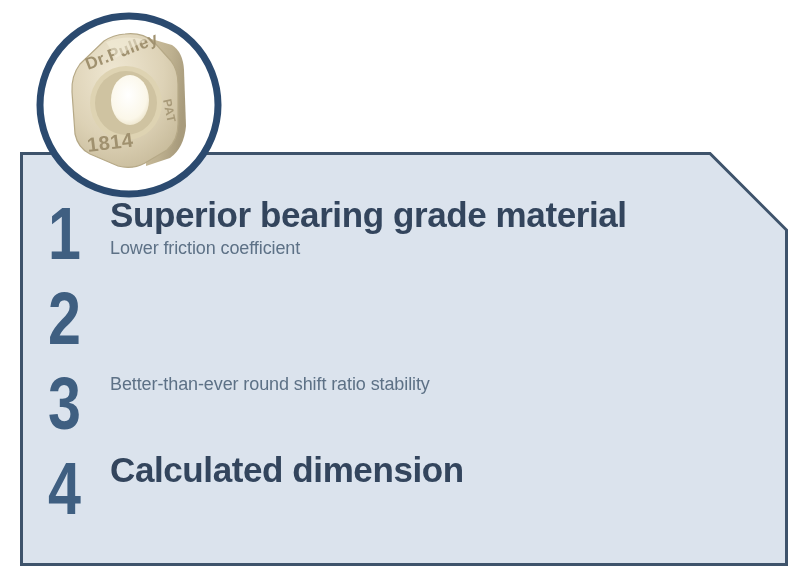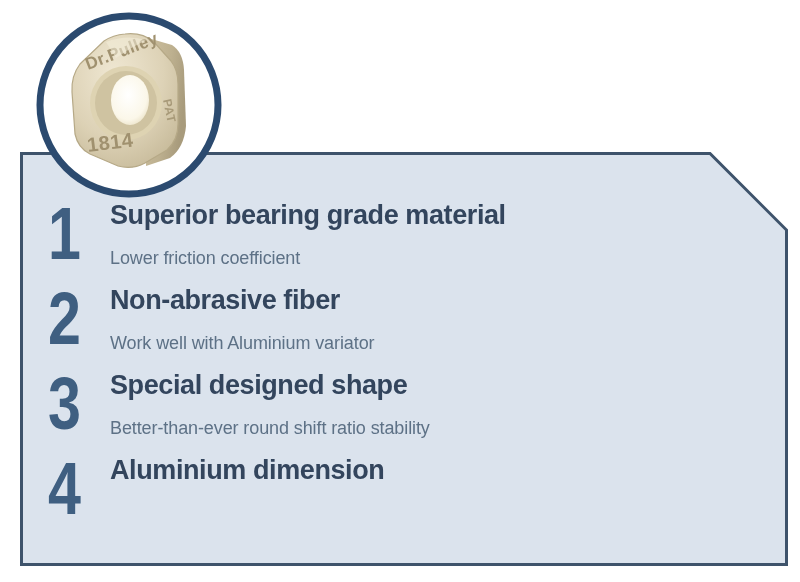--- a/index.html
+++ b/index.html
@@ -69,33 +69,33 @@
   }
   .feature-row .body {
     position: absolute;
     left: 62px;
     top: 0;
   }
   .feature-row .title {
     color: #33455d;
     font-family: "Liberation Sans", sans-serif;
     font-weight: bold;
-    font-size: 27px;
+    font-size: 35px;
     line-height: 34px;
     letter-spacing: -0.4px;
     white-space: nowrap;
   }
   .feature-row .subtitle {
     color: #5d7186;
     font-family: "Liberation Sans", sans-serif;
     font-weight: normal;
     font-size: 18px;
     line-height: 24px;
     letter-spacing: -0.1px;
-    margin-top: 14px;
+    margin-top: 4px;
     white-space: nowrap;
   }
 
   
   .product-badge {
     position: absolute;
     left: 30px;
     top: 8px;
     width: 198px;
     height: 198px;
@@ -122,38 +122,33 @@
     <div class="feature-row">
       <div class="num">1</div>
       <div class="body">
         <div class="title">Superior bearing grade material</div>
         <div class="subtitle">Lower friction coefficient</div>
       </div>
     </div>
 
     <div class="feature-row">
       <div class="num">2</div>
-      <div class="body">
-        <div class="title">Non-abrasive fiber</div>
-        <div class="subtitle">Work well with Aluminium variator</div>
-      </div>
     </div>
 
     <div class="feature-row">
       <div class="num">3</div>
       <div class="body">
-        <div class="title">Special designed shape</div>
         <div class="subtitle">Better-than-ever round shift ratio stability</div>
       </div>
     </div>
 
     <div class="feature-row">
       <div class="num">4</div>
       <div class="body">
-        <div class="title">Aluminium dimension</div>
+        <div class="title">Calculated dimension</div>
       </div>
     </div>
 
   </div>
 
   <div class="product-badge">
     <svg class="badge-svg" viewBox="0 0 198 198">
       <defs>
         <clipPath id="badgeClip">
           <circle cx="99" cy="97" r="88"></circle>

